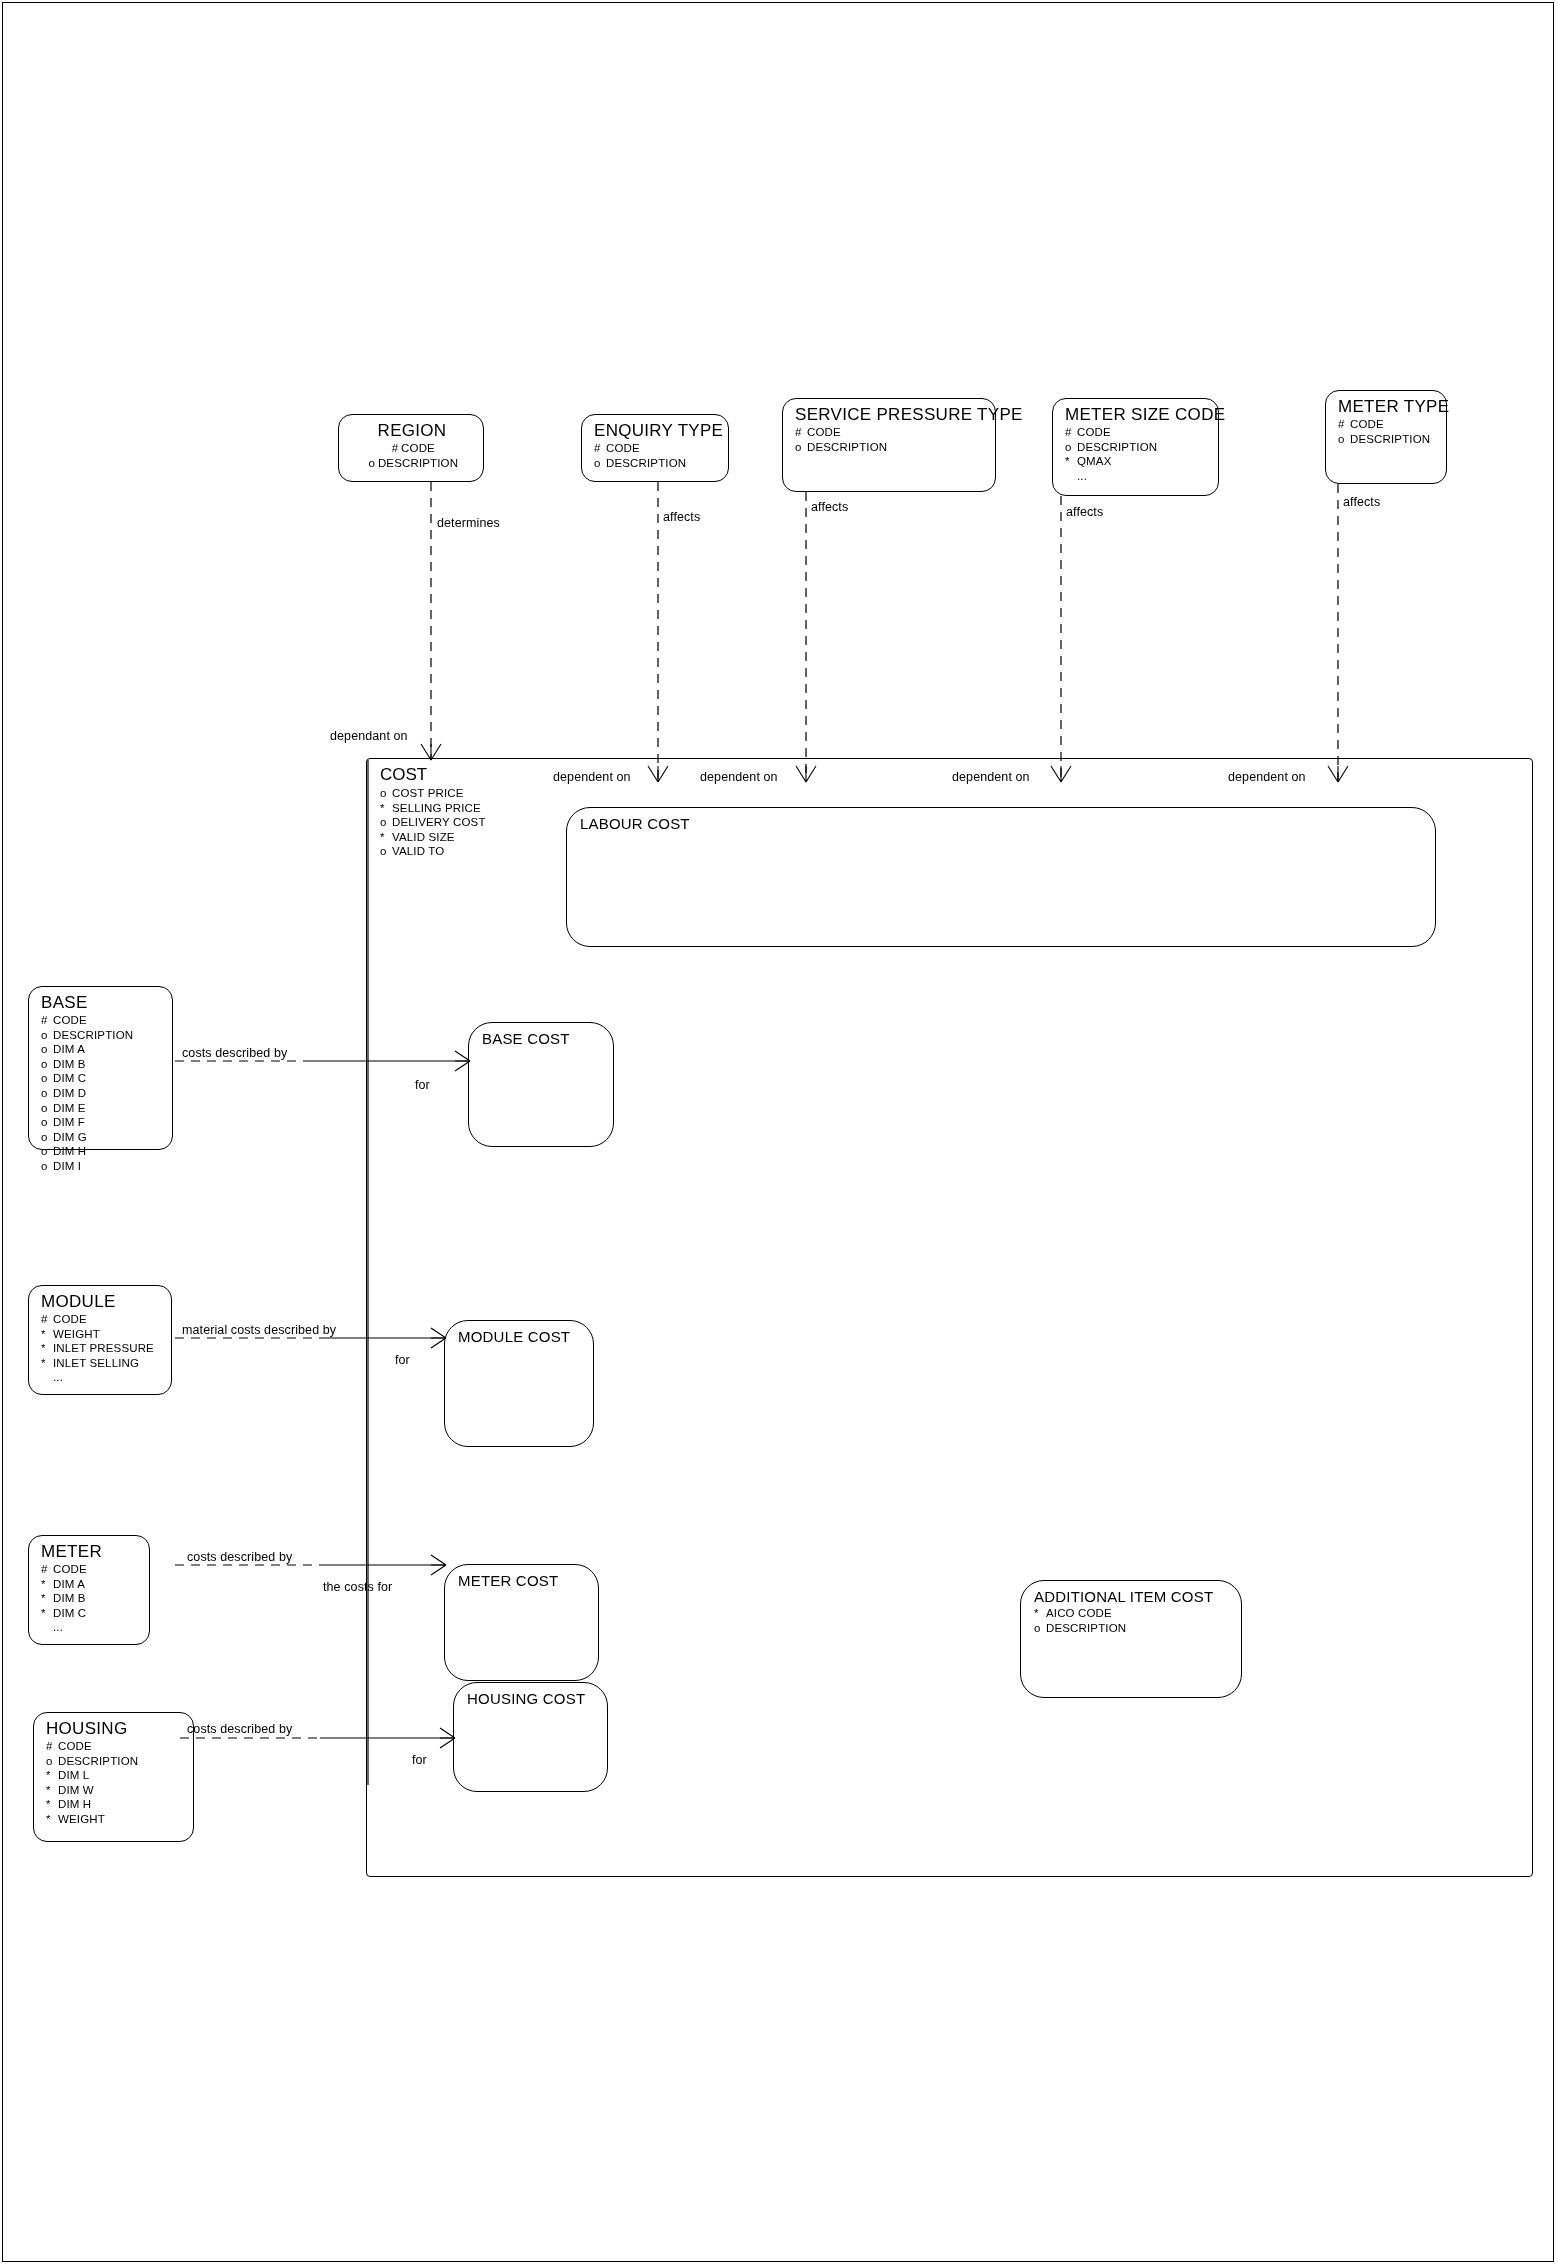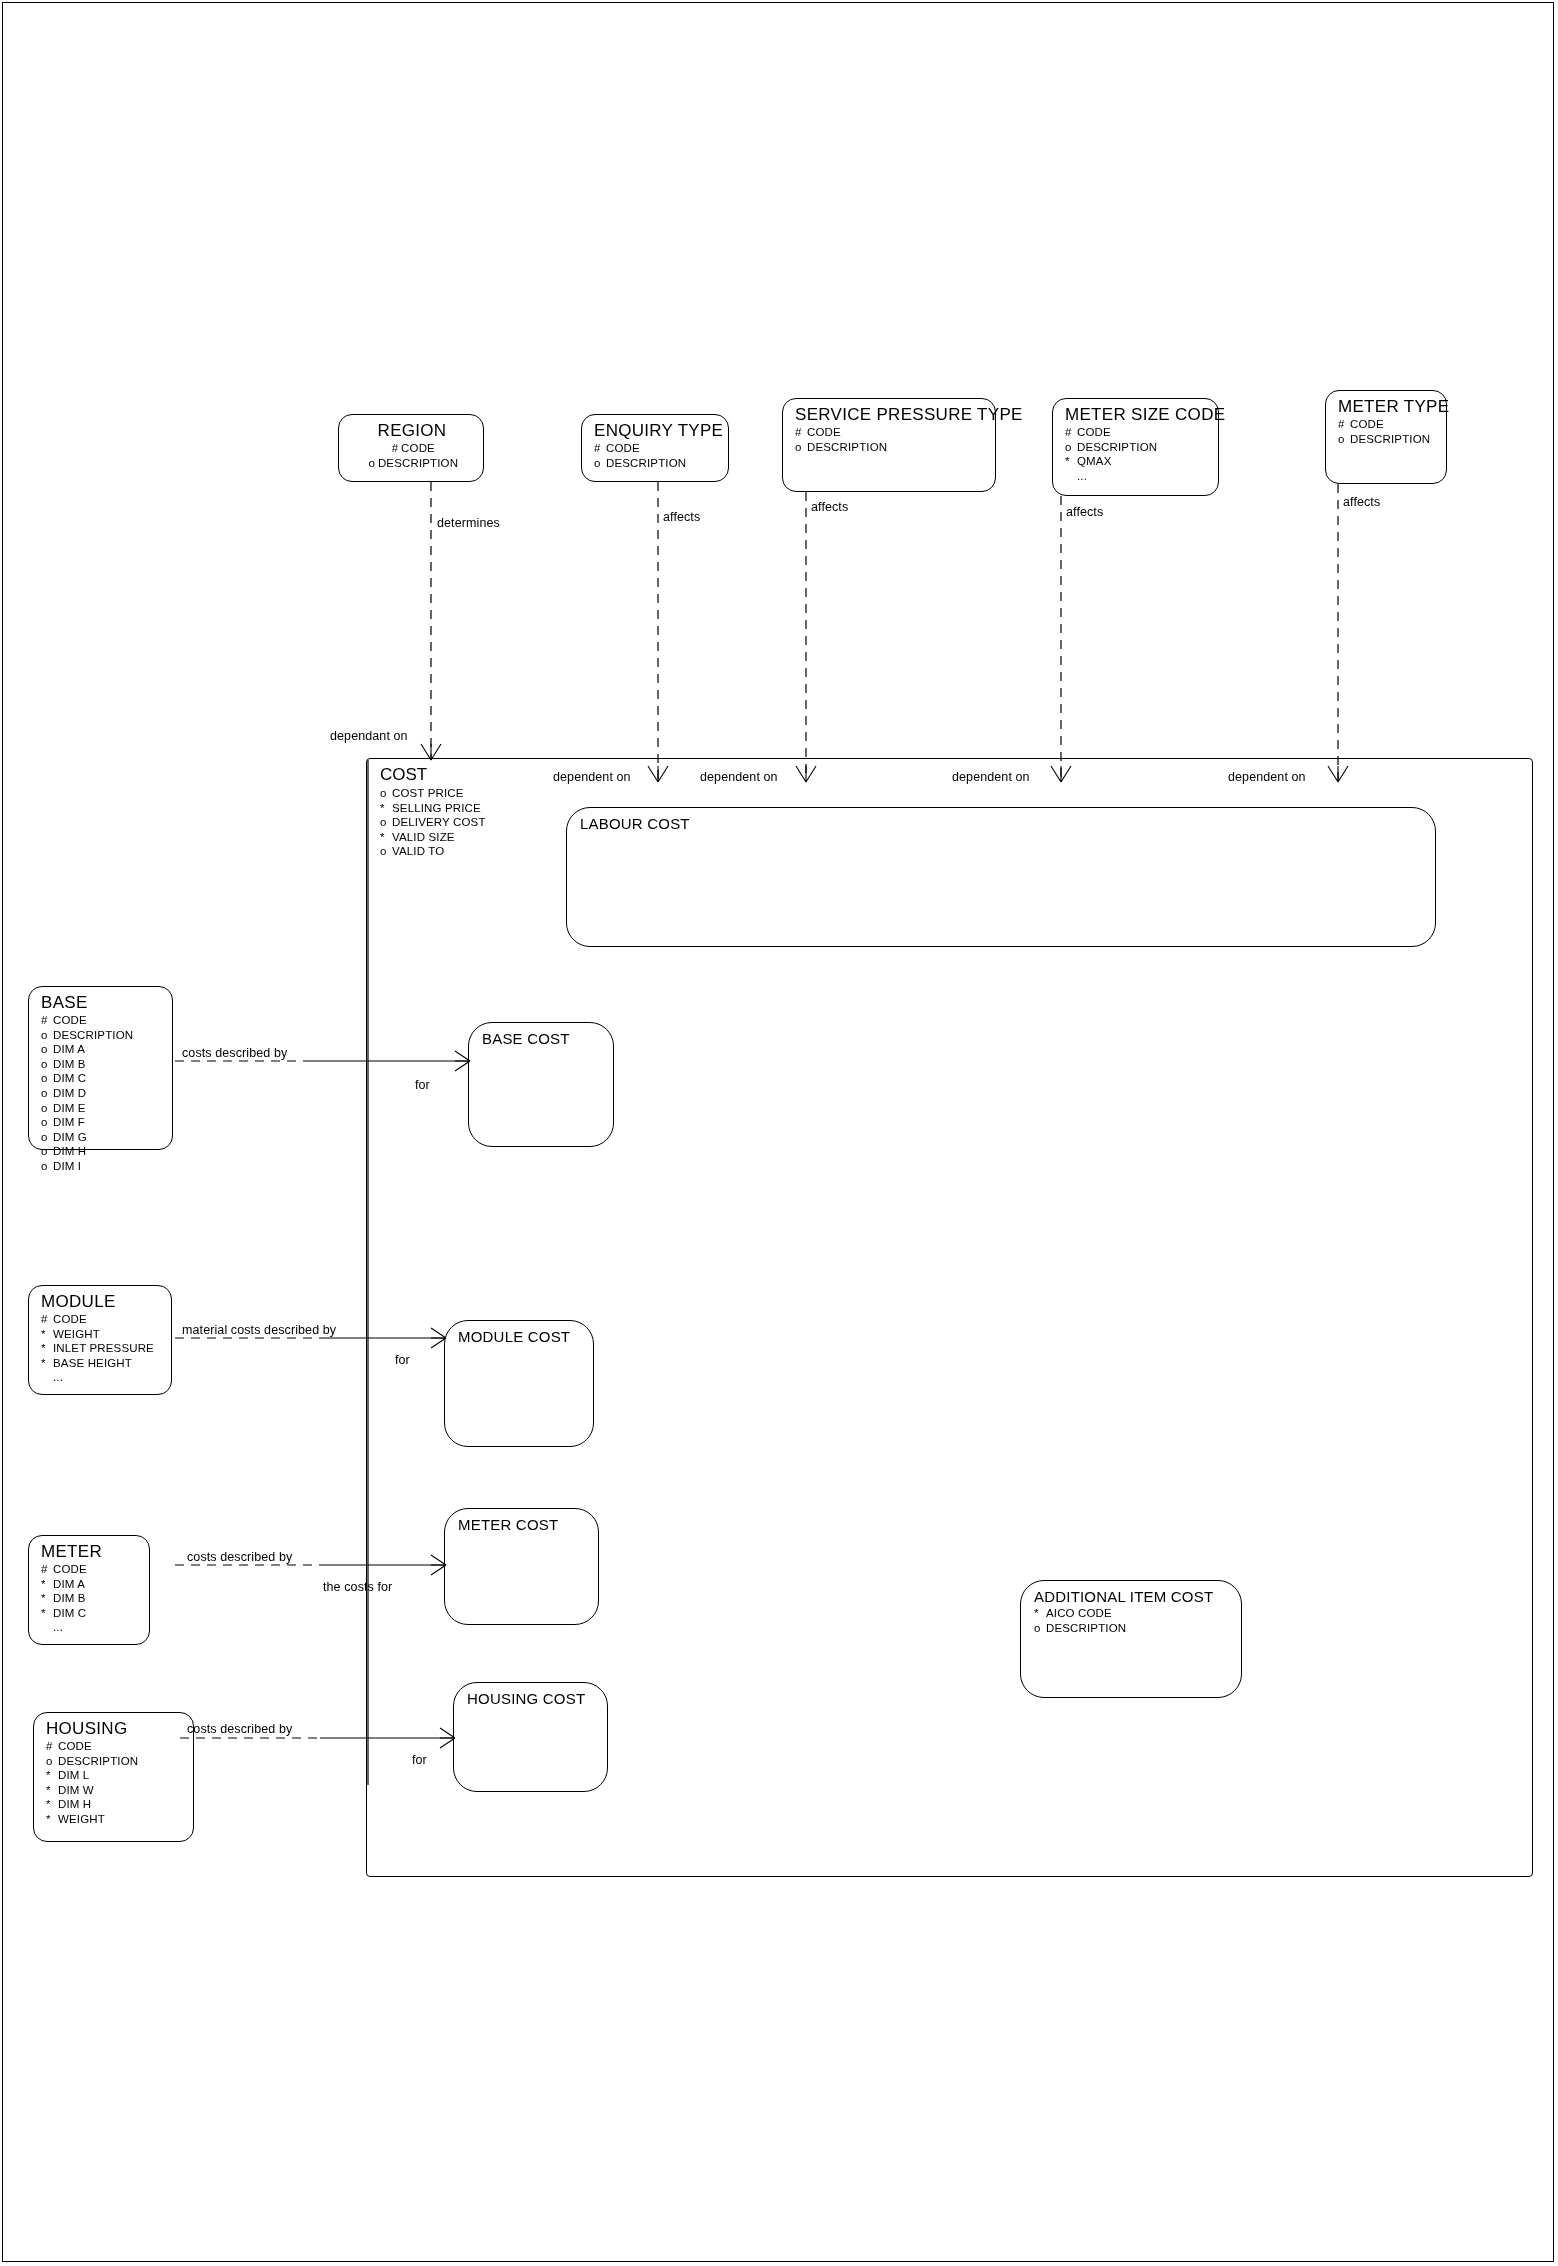--- a/index.html
+++ b/index.html
@@ -229,21 +229,21 @@
   </div>
 
   <div class="subtype" style="left:468px; top:1022px; width:146px; height:125px;">
     <div class="ename">BASE COST</div>
   </div>
 
   <div class="subtype" style="left:444px; top:1320px; width:150px; height:127px;">
     <div class="ename">MODULE COST</div>
   </div>
 
-  <div class="subtype" style="left:444px; top:1508px; width:155px; height:117px;">
+  <div class="subtype" style="left:444px; top:1564px; width:155px; height:117px;">
     <div class="ename">METER COST</div>
   </div>
 
   <div class="subtype" style="left:453px; top:1682px; width:155px; height:110px;">
     <div class="ename">HOUSING COST</div>
   </div>
 
   <div class="subtype" style="left:1020px; top:1580px; width:222px; height:118px;">
     <div class="ename">ADDITIONAL ITEM COST</div>
     <ul class="attrs">
@@ -268,21 +268,21 @@
       <li><span class="mk">o</span><span>DIM I</span></li>
     </ul>
   </div>
 
   <div class="entity" style="left:28px; top:1285px; width:144px; height:110px;">
     <div class="ename">MODULE</div>
     <ul class="attrs">
       <li><span class="mk">#</span><span>CODE</span></li>
       <li><span class="mk">*</span><span>WEIGHT</span></li>
       <li><span class="mk">*</span><span>INLET PRESSURE</span></li>
-      <li><span class="mk">*</span><span>BASE HEIGHT</span></li>
+      <li><span class="mk">*</span><span>INLET SELLING</span></li>
       <li><span class="mk"></span><span>...</span></li>
     </ul>
   </div>
 
   <div class="entity" style="left:28px; top:1535px; width:122px; height:110px;">
     <div class="ename">METER</div>
     <ul class="attrs">
       <li><span class="mk">#</span><span>CODE</span></li>
       <li><span class="mk">*</span><span>DIM A</span></li>
       <li><span class="mk">*</span><span>DIM B</span></li>

